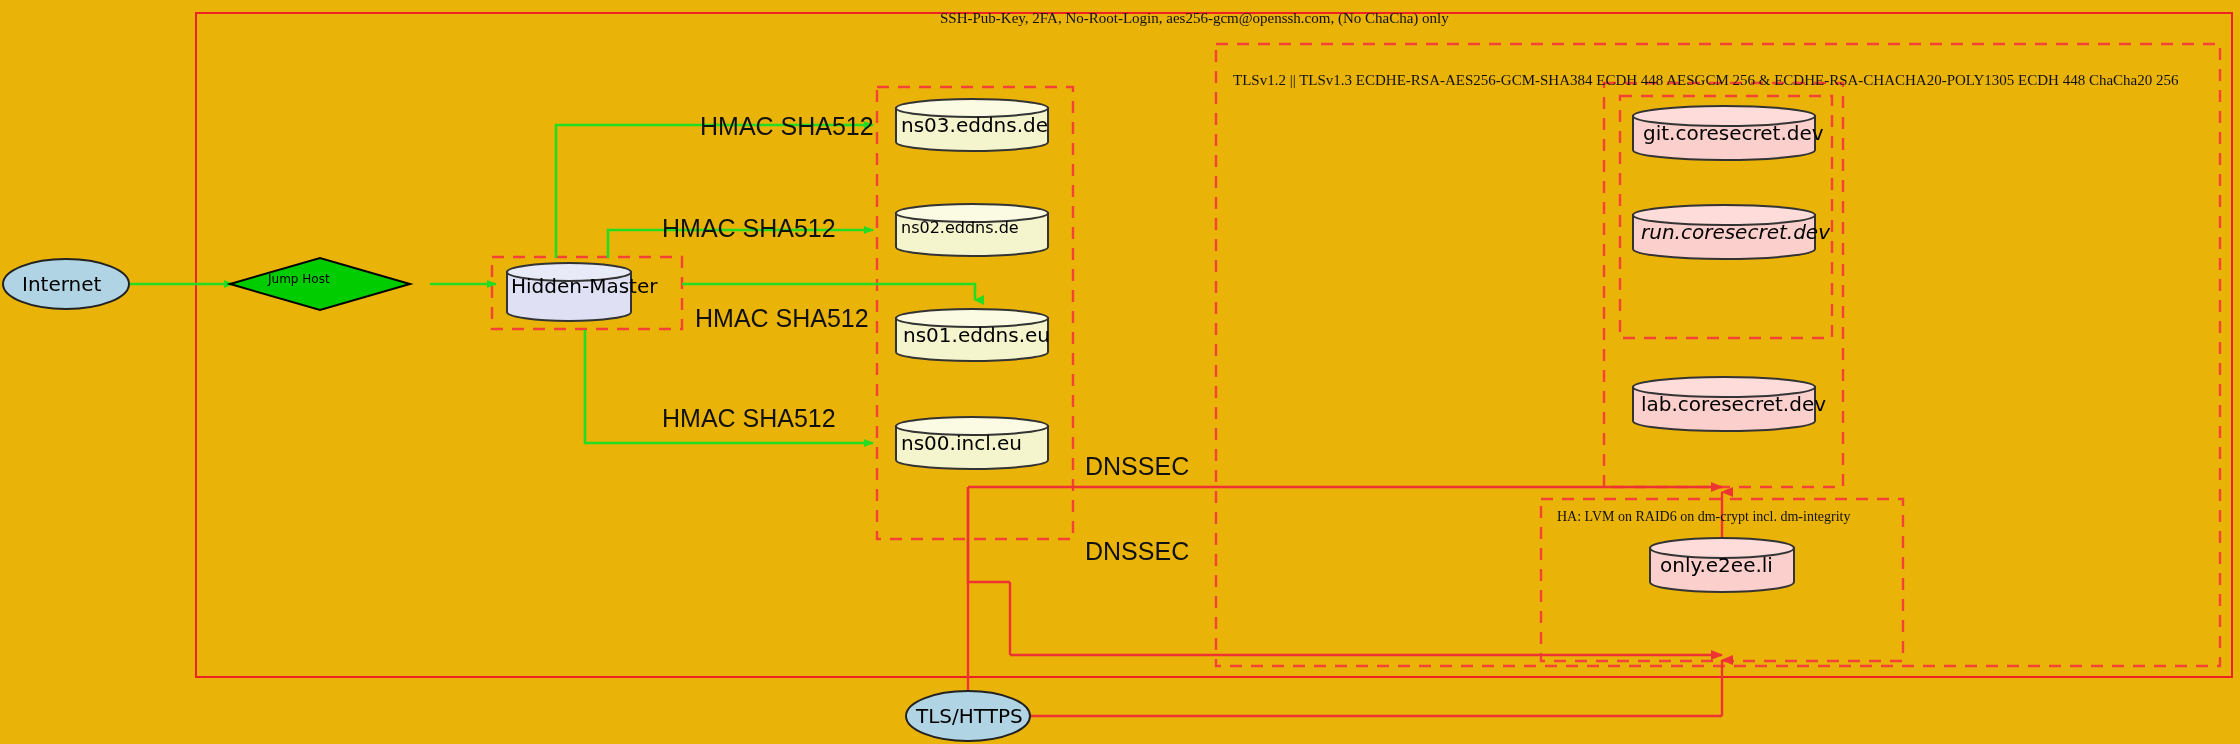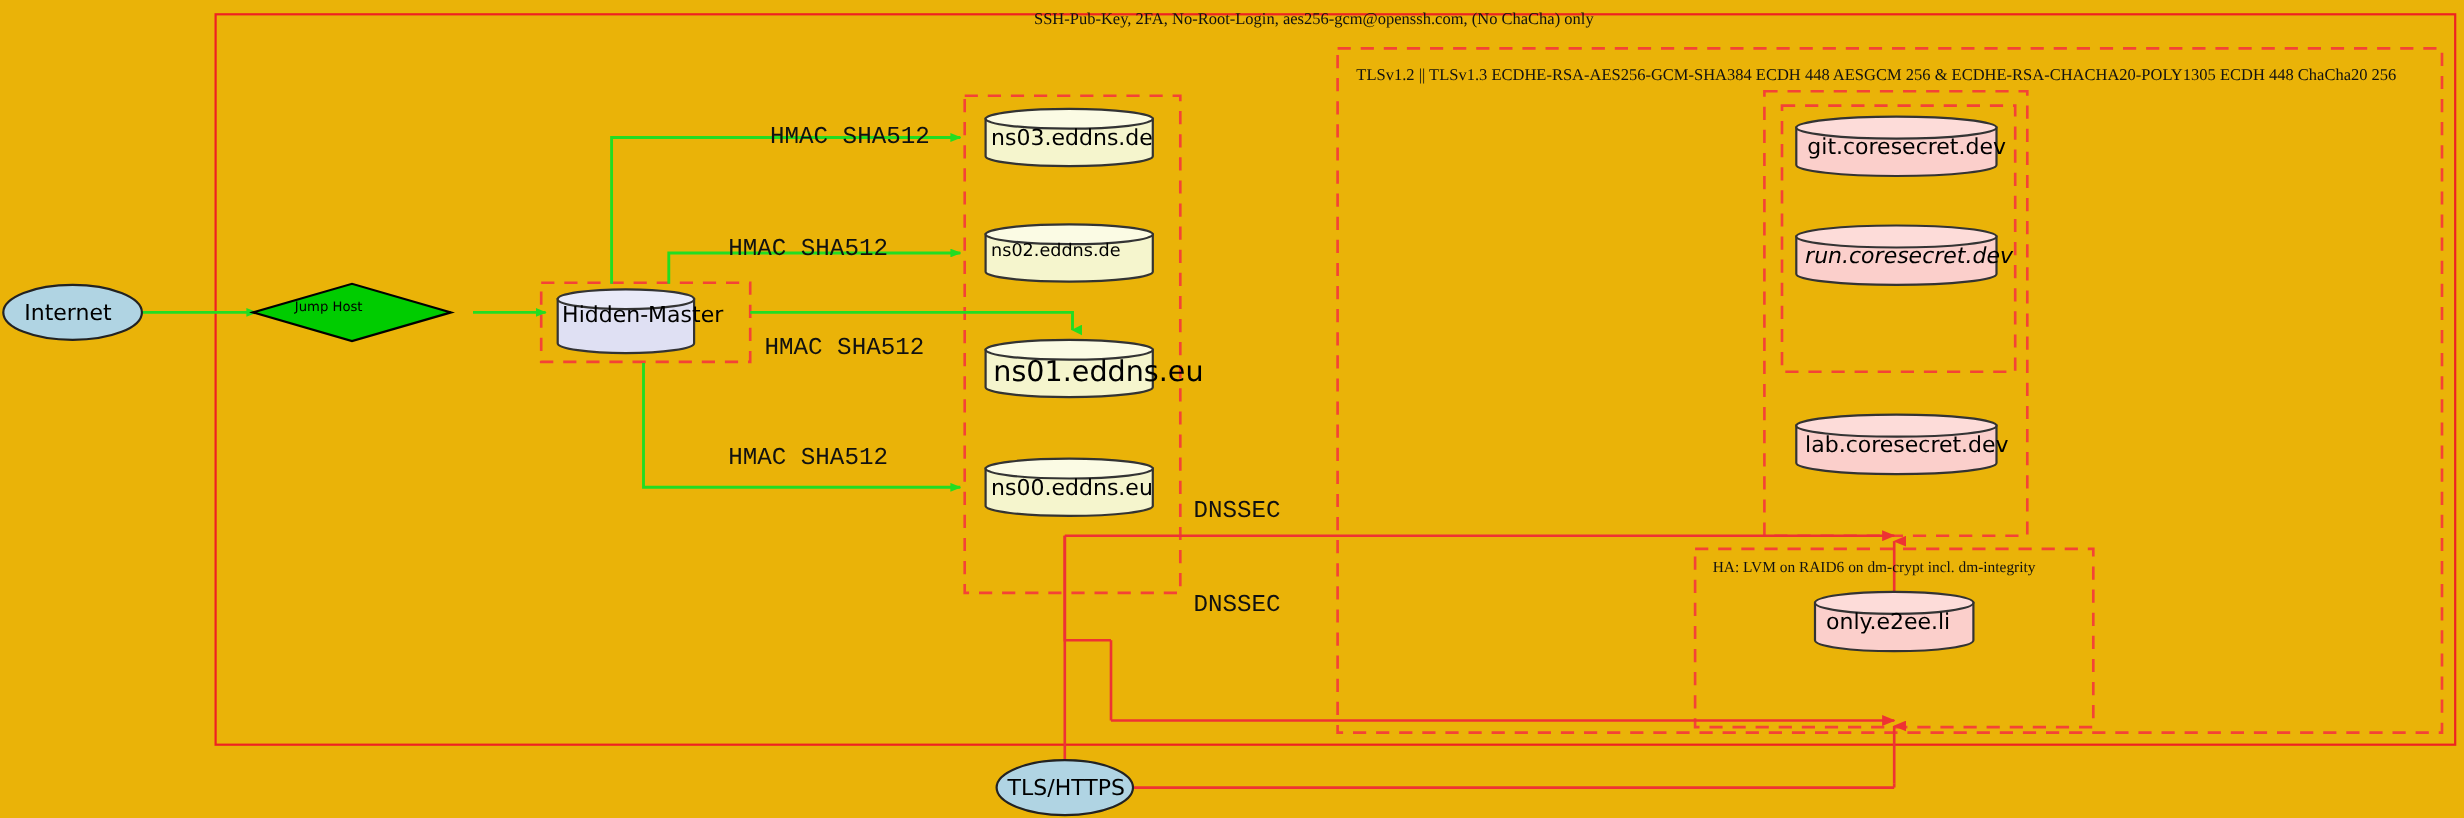--- a/index.html
+++ b/index.html
@@ -9,22 +9,22 @@
 
   .node-label{
     position:absolute;
     font-family:"DejaVu Sans",sans-serif;
     color:#000;
     white-space:nowrap;
     pointer-events:none;
   }
   .edge-label{
     position:absolute;
-    font-family:Liberation Mono, monospace;
-    font-size:22px;
+    font-family:Liberation Sans, sans-serif;
+    font-size:25px;
     color:#111;
     white-space:nowrap;
   }
   .cluster-label{
     position:absolute;
     font-family:"Liberation Serif",serif;
     color:#111;
     white-space:nowrap;
   }
   .lbl-top{font-size:15px;}
@@ -144,37 +144,37 @@
     <g>
       <path d="M1650,548 L1650,582 A72,10 0 0,0 1794,582 L1794,548 Z" fill="#fbcfcb" stroke="#333" stroke-width="2"></path>
       <ellipse cx="1722" cy="548" rx="72" ry="10" fill="#fddcd9" stroke="#333" stroke-width="2"></ellipse>
     </g>
 
     <ellipse cx="968" cy="716" rx="62" ry="25" fill="#b0d4e3" stroke="#222" stroke-width="2"></ellipse>
   </svg>
 
   <div class="cluster-label lbl-top" style="left:940px;top:10px;">SSH-Pub-Key, 2FA, No-Root-Login, aes256-gcm@openssh.com, (No ChaCha) only</div>
 
-  <div class="cluster-label lbl-tls" style="left:1233px;top:61px;">TLSv1.2 || TLSv1.3 ECDHE-RSA-AES256-GCM-SHA384 ECDH 448 AESGCM 256 &amp; ECDHE-RSA-CHACHA20-POLY1305 ECDH 448 ChaCha20 256</div>
+  <div class="cluster-label lbl-tls" style="left:1233px;top:72px;">TLSv1.2 || TLSv1.3 ECDHE-RSA-AES256-GCM-SHA384 ECDH 448 AESGCM 256 &amp; ECDHE-RSA-CHACHA20-POLY1305 ECDH 448 ChaCha20 256</div>
 
   <div class="cluster-label lbl-ha" style="left:1557px;top:509px;">HA: LVM on RAID6 on dm-crypt incl. dm-integrity</div>
 
   <div class="node-label" style="left:22px;top:272px;font-size:20px;">Internet</div>
 
   <div class="node-label" style="left:268px;top:272px;font-size:12px;">Jump Host</div>
 
   <div class="node-label" style="left:511px;top:274px;font-size:20px;">Hidden-Master</div>
 
   <div class="node-label" style="left:901px;top:113px;font-size:20px;">ns03.eddns.de</div>
 
   <div class="node-label" style="left:901px;top:218px;font-size:16px;">ns02.eddns.de</div>
 
-  <div class="node-label" style="left:903px;top:323px;font-size:26px;text-align:center;">ns01.eddns.eu</div>
+  <div class="node-label" style="left:903px;top:323px;font-size:20px;text-align:center;">ns01.eddns.eu</div>
 
-  <div class="node-label" style="left:901px;top:431px;font-size:20px;">ns00.eddns.eu</div>
+  <div class="node-label" style="left:901px;top:431px;font-size:20px;">ns00.incl.eu</div>
 
   <div class="node-label" style="left:1643px;top:121px;font-size:20px;">git.coresecret.dev</div>
 
   <div class="node-label" style="left:1641px;top:220px;font-size:20px;font-style:italic;">run.coresecret.dev</div>
 
   <div class="node-label" style="left:1641px;top:392px;font-size:20px;">lab.coresecret.dev</div>
 
   <div class="node-label" style="left:1660px;top:553px;font-size:20px;">only.e2ee.li</div>
 
   <div class="node-label" style="left:916px;top:704px;font-size:20px;">TLS/HTTPS</div>

